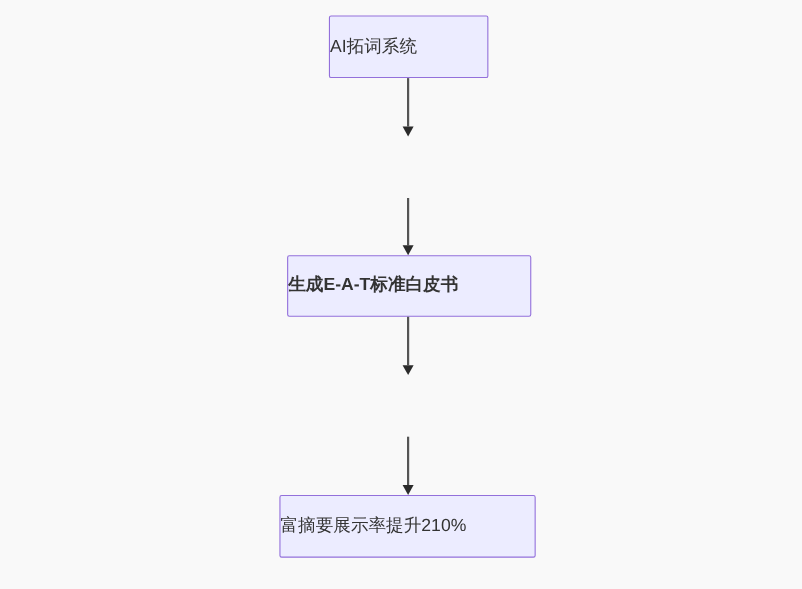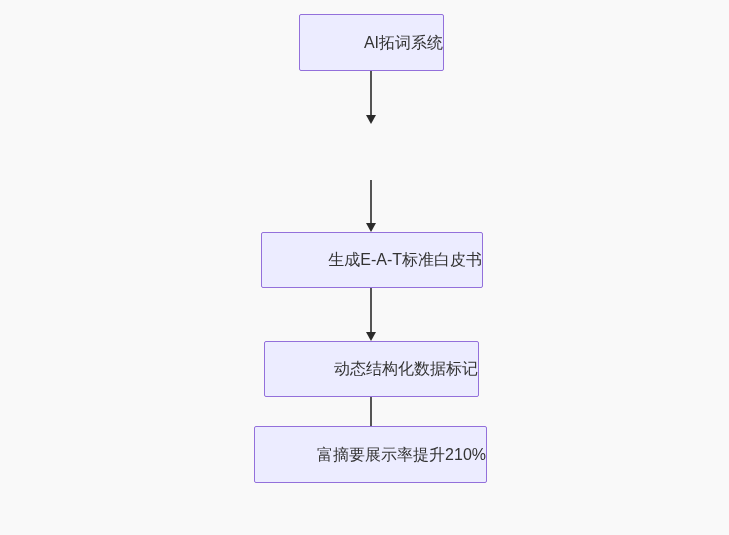--- a/index.html
+++ b/index.html
@@ -20,35 +20,35 @@
   }
   .canvas {
     position: relative;
     width: 729px;
     height: 535px;
   }
   .flow-node {
     position: absolute;
     display: flex;
     align-items: center;
-    justify-content: flex-end;
+    justify-content: flex-start;
     background: var(--node-fill);
     border: 1px solid var(--node-border);
     border-radius: 2px;
     color: var(--text-color);
     font-size: 16px;
     line-height: 1.2;
     text-align: center;
     white-space: nowrap;
   }
   .node-1 { left: 299px; top: 14px;  width: 145px; height: 57px; }
   .node-2 { left: 275px; top: 124px; width: 192px; height: 56px; }
-  .node-3 { left: 261px; top: 232px; width: 222px; height: 56px; }
+  .node-3 { left: 261px; top: 232px; width: 222px; height: 56px; font-weight: bold; }
   .node-4 { left: 264px; top: 341px; width: 215px; height: 56px; }
-  .node-5 { left: 254px; top: 426px; width: 233px; height: 57px; }
+  .node-5 { left: 254px; top: 450px; width: 233px; height: 57px; }
 
   .flow-arrow {
     position: absolute;
     left: 370px;
     width: 2px;
     background: var(--edge-color);
   }
   .flow-arrow::after {
     content: "";
     position: absolute;
@@ -79,23 +79,20 @@
 
 
   <div class="flow-arrow arrow-2"></div>
 
   <div class="flow-node node-3">
     <span>生成E-A-T标准白皮书</span>
   </div>
 
   <div class="flow-arrow arrow-3"></div>
 
-  <div class="flow-node node-4">
-    <span>动态结构化数据标记</span>
-  </div>
 
   <div class="flow-arrow arrow-4"></div>
 
   <div class="flow-node node-5">
     <span>富摘要展示率提升210%</span>
   </div>
 
 </div>
 
 </body></html>

